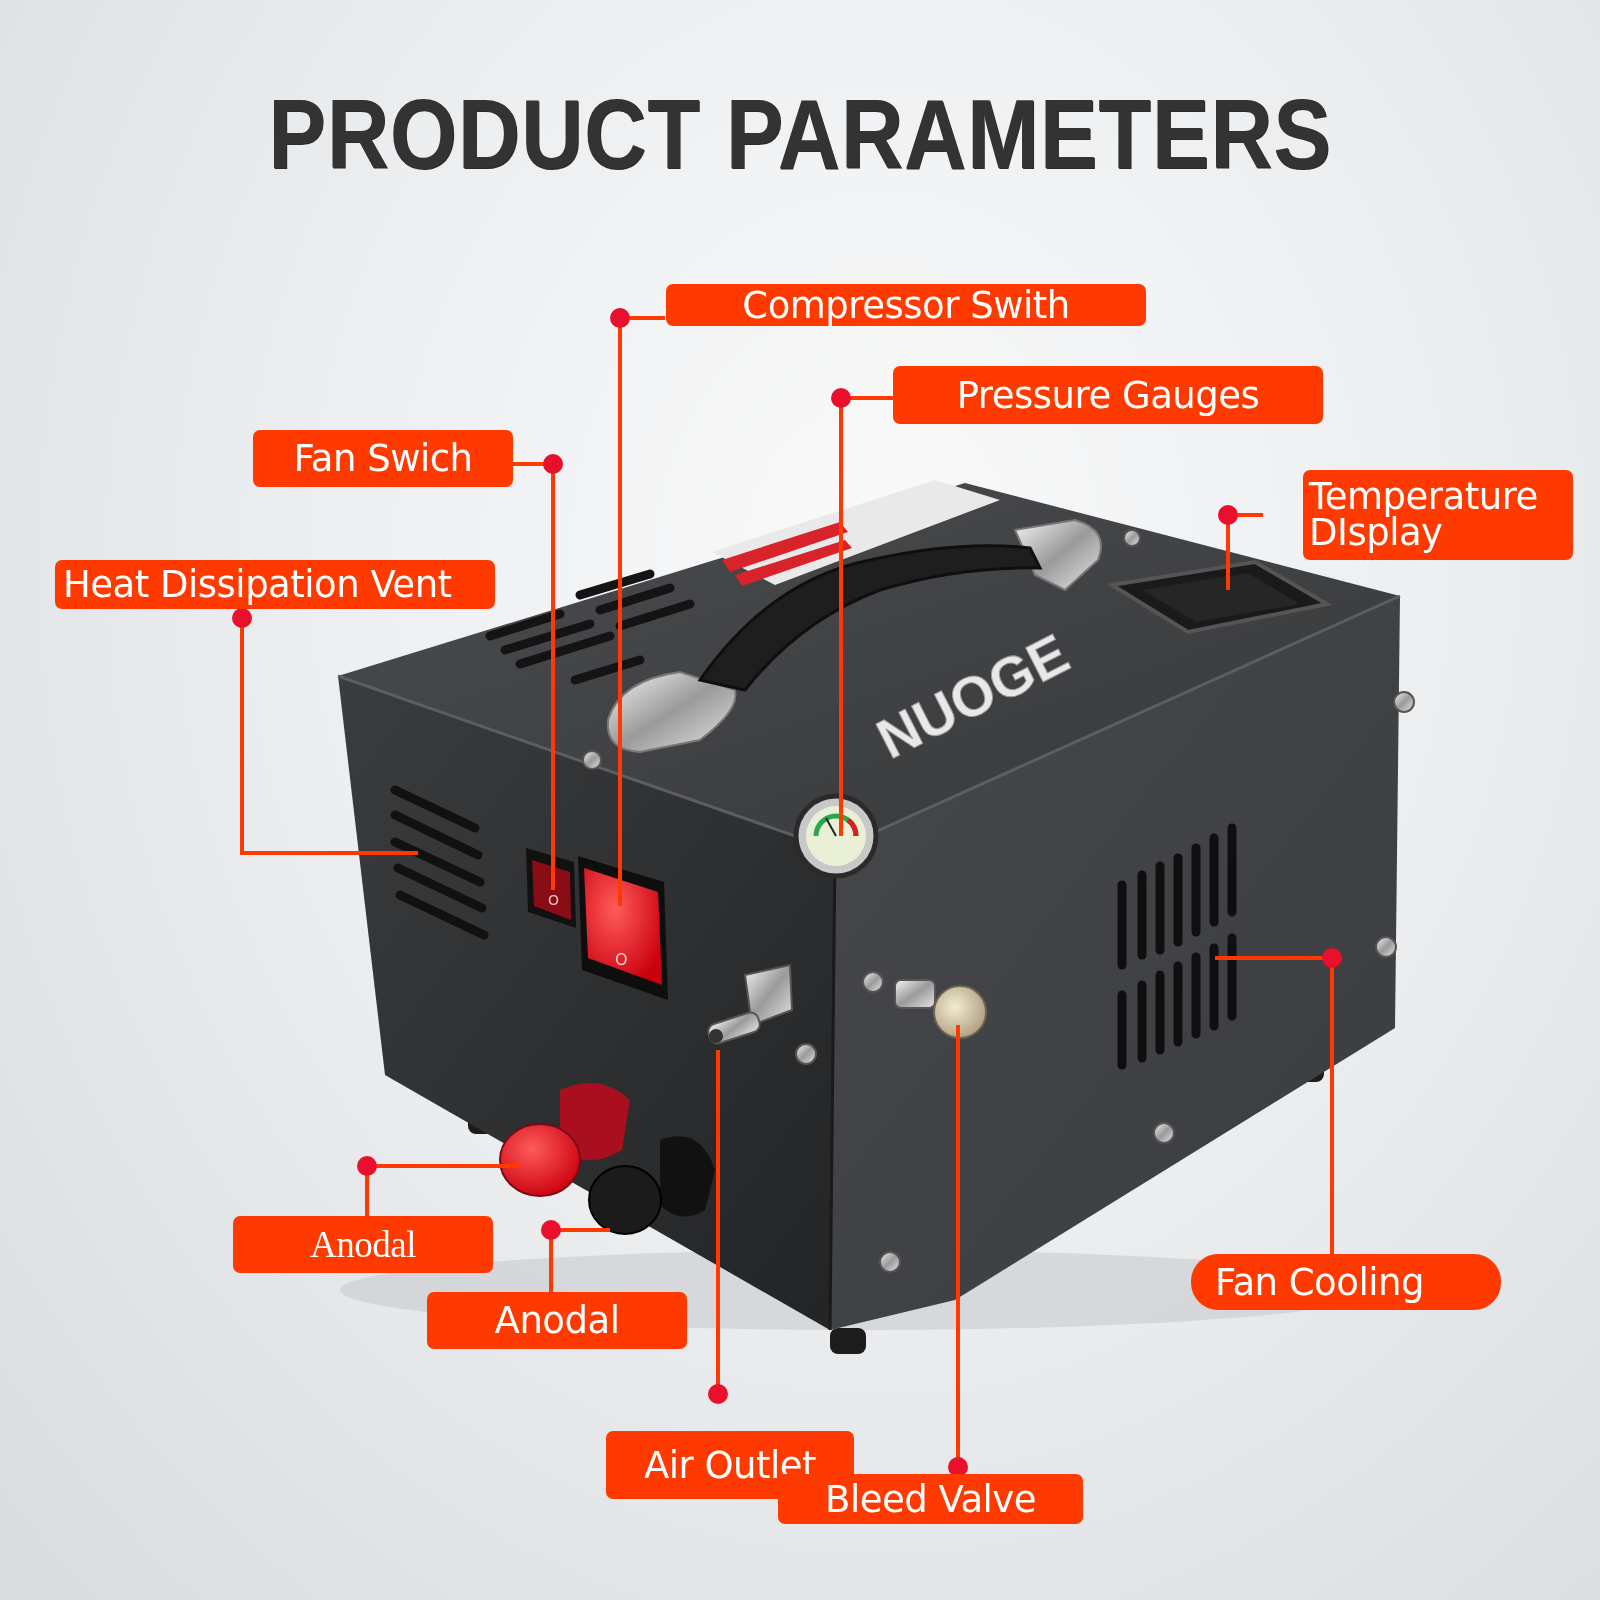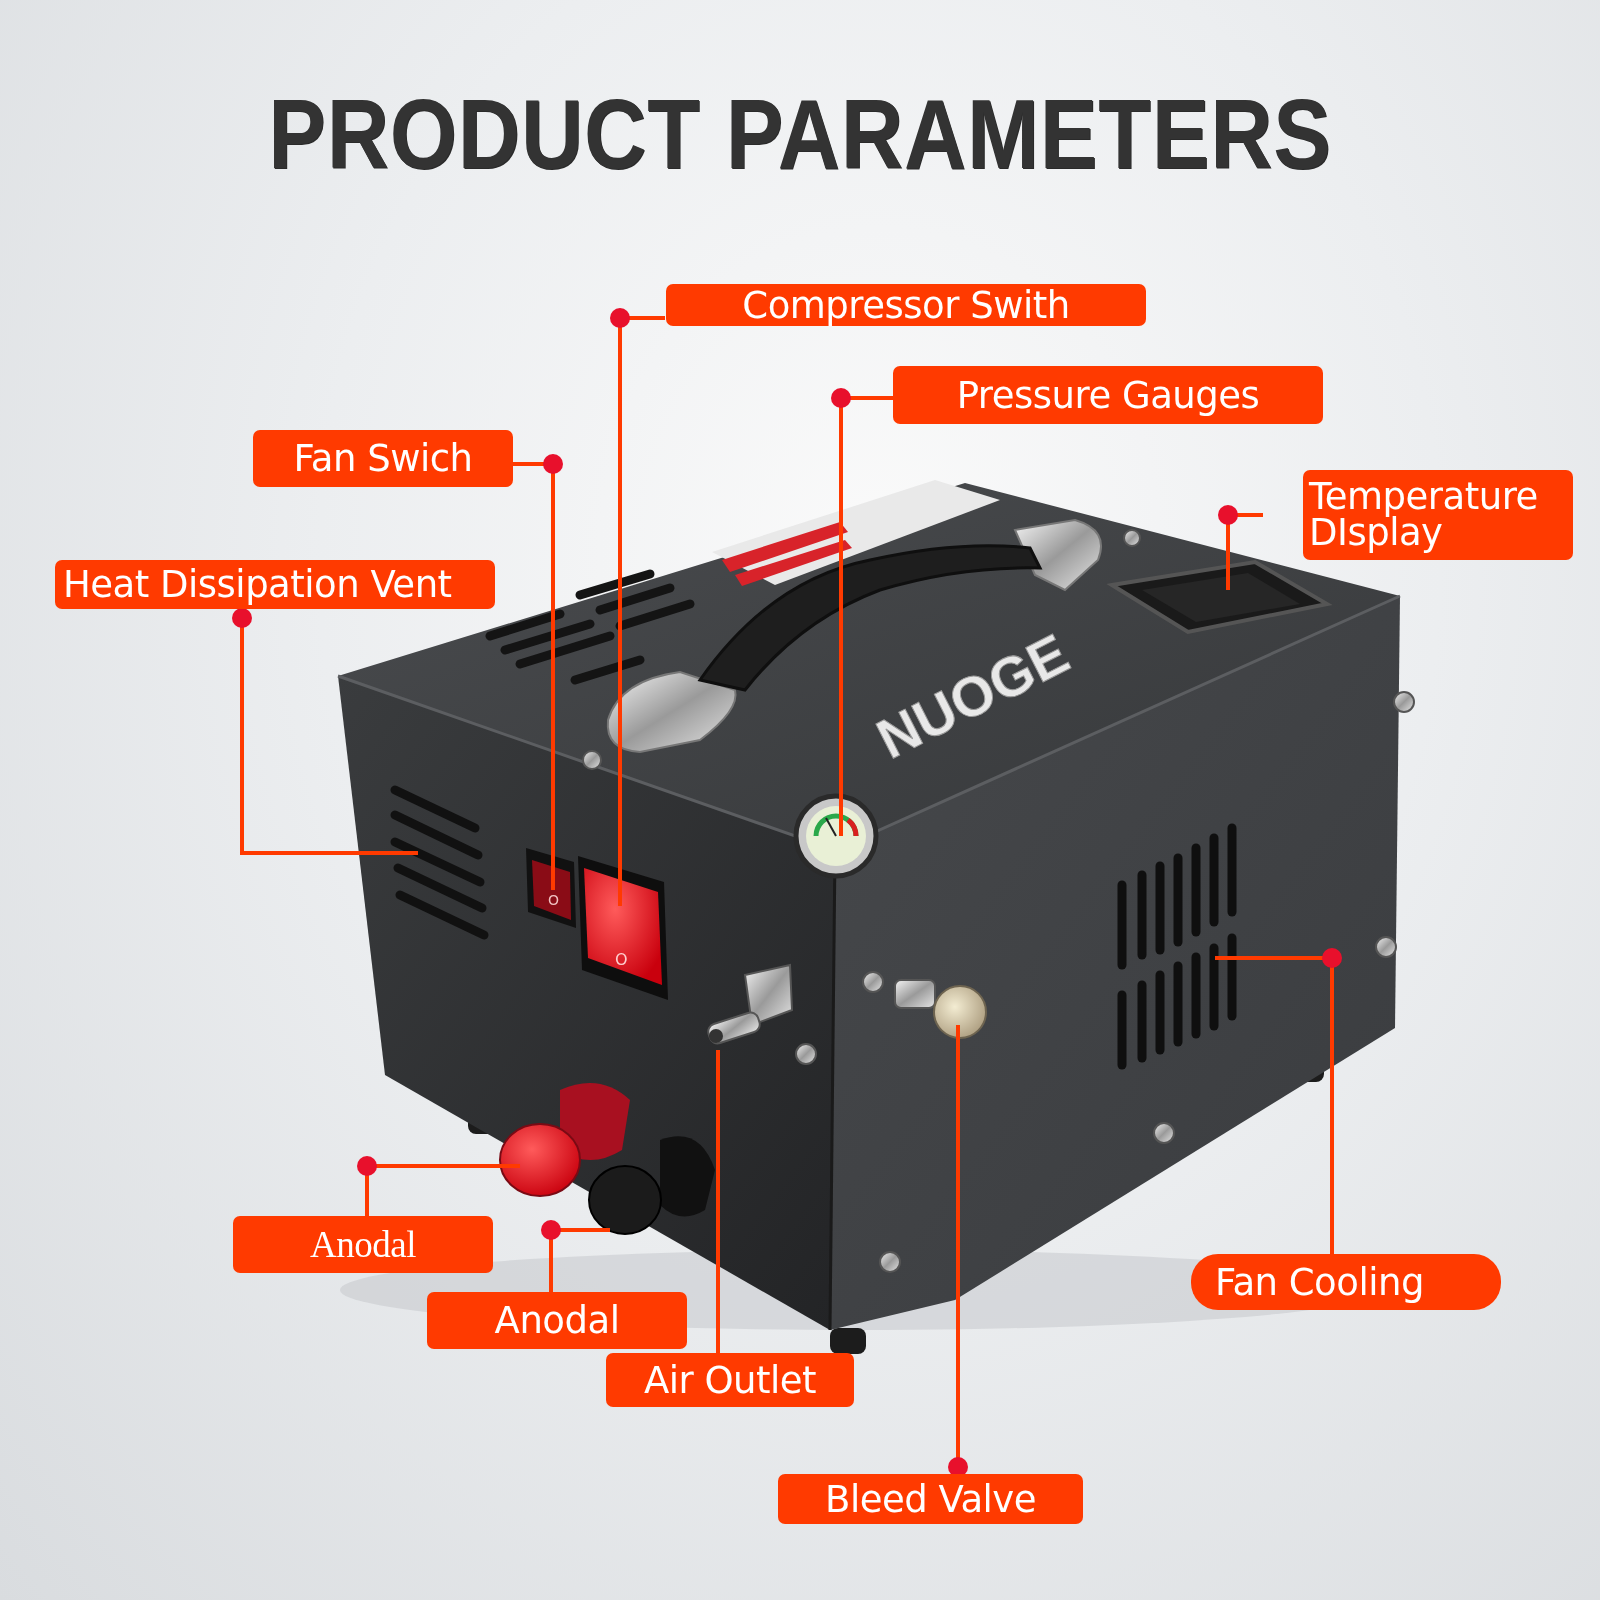--- a/index.html
+++ b/index.html
@@ -207,15 +207,15 @@
 <div class="label" style="left:666px; top:284px; width:480px; height:42px;">Compressor Swith</div>
 <div class="label" style="left:893px; top:366px; width:430px; height:58px;">Pressure Gauges</div>
 <div class="label" style="left:253px; top:430px; width:260px; height:57px;">Fan Swich</div>
 <div class="label two-line" style="left:1263px; top:470px; width:270px; height:90px;">
   <span>Temperature</span>
   <span>DIsplay</span>
 </div>
 <div class="label" style="left:55px; top:560px; width:440px; height:49px; justify-content:flex-start; padding-left:8px; box-sizing:border-box;">Heat Dissipation Vent</div>
 <div class="label" style="left:233px; top:1216px; width:260px; height:57px;font-family:Liberation Serif, serif;">Anodal</div>
 <div class="label" style="left:427px; top:1292px; width:260px; height:57px;">Anodal</div>
-<div class="label" style="left:606px; top:1353px; width:248px; height:54px;text-align:right;">Air Outlet</div>
+<div class="label" style="left:606px; top:1431px; width:248px; height:68px;text-align:right;">Air Outlet</div>
 <div class="label" style="left:778px; top:1474px; width:305px; height:50px;">Bleed Valve</div>
 <div class="label" style="left:1191px; top:1254px; width:310px; height:56px; justify-content:flex-start; padding-left:24px; box-sizing:border-box;border-radius:27px;">Fan Cooling</div>
 
 </body></html>

